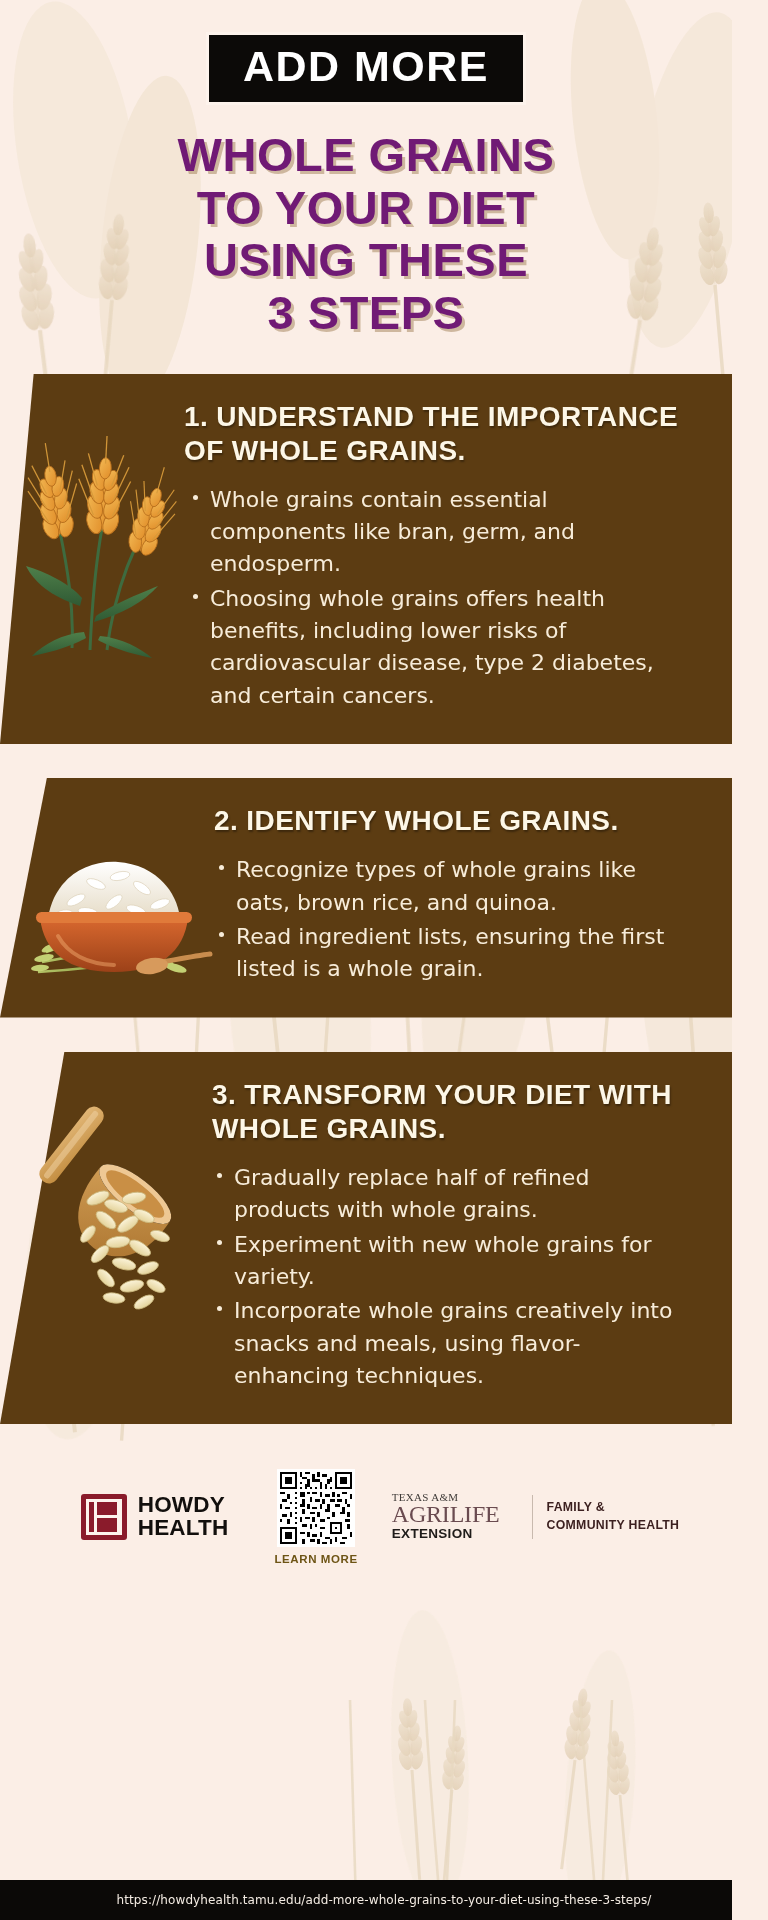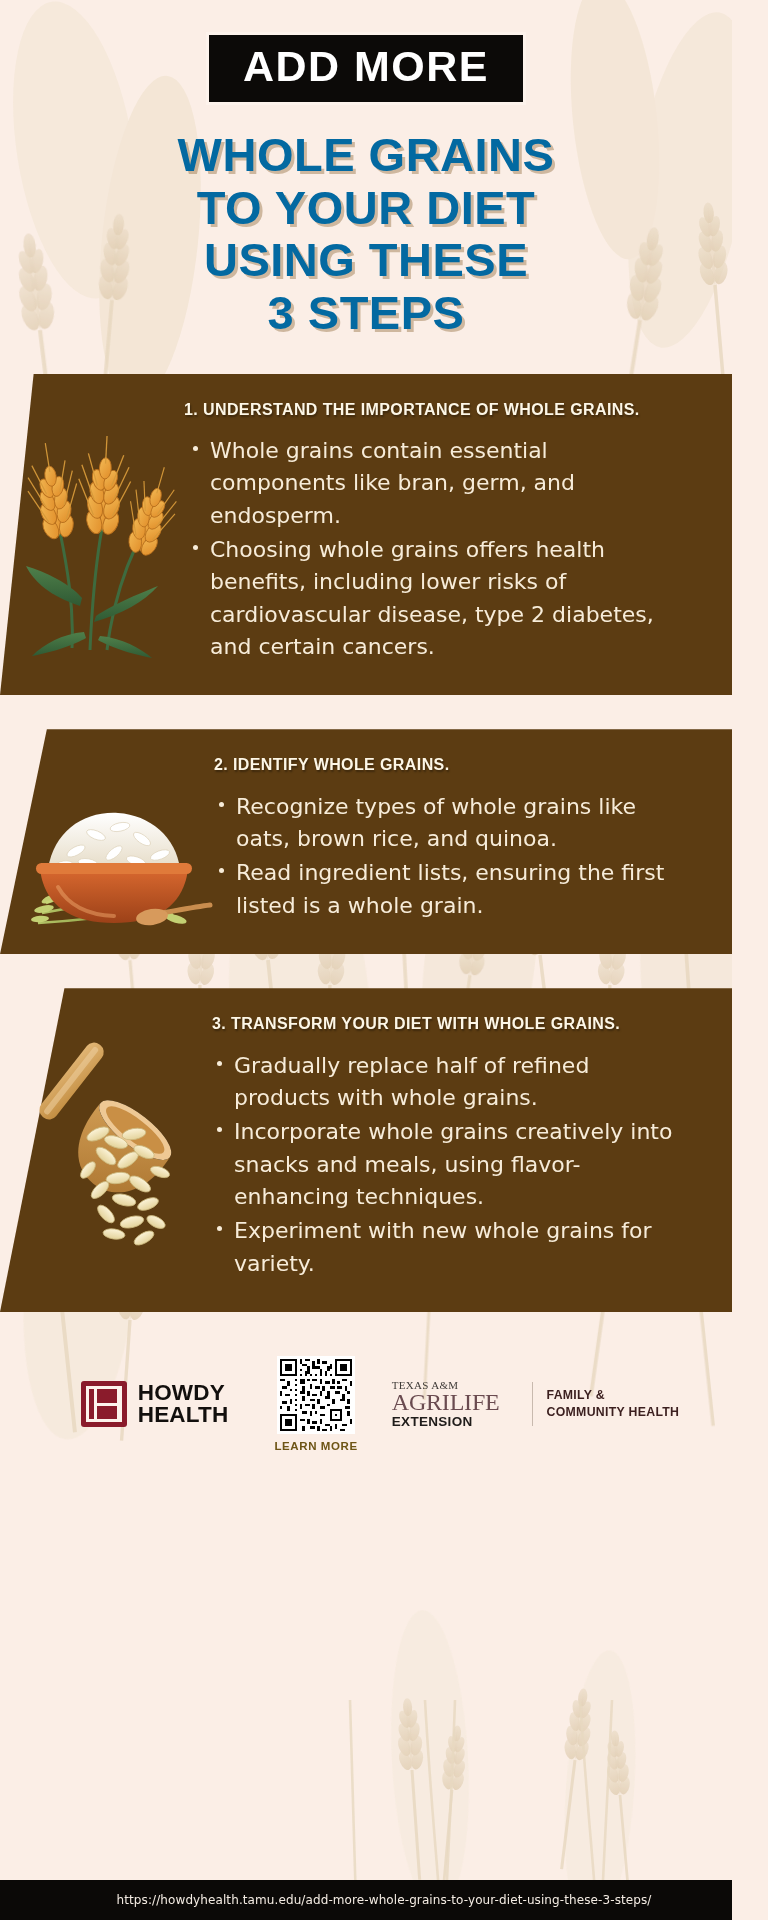--- a/index.html
+++ b/index.html
@@ -41,21 +41,21 @@
     color:#ffffff;
     font-size:43px;
     font-weight:bold;
     letter-spacing:1.5px;
     line-height:1;
     font-family:"Liberation Sans", sans-serif;
   }
 
   .main-title {
     margin-top:24px;
-    color:#0369a1;
+    color:#701a75;
     font-size:47px;
     font-weight:bold;
     letter-spacing:.5px;
     line-height:1.12;
     text-shadow:3px 3px 0 rgba(150,115,72,.45);
     padding:0 30px;
   }
   .main-title .tl { display:block; }
 
   
@@ -72,21 +72,21 @@
     padding:26px 24px 30px 0;
     min-height:120px;
   }
   
   .step-1 .step-shape { clip-path:polygon(4.6% 0, 100% 0, 100% 100%, 0% 100%); margin-left:0; }
   .step-2 .step-shape { clip-path:polygon(6.4% 0, 100% 0, 100% 100%, 0% 100%); }
   .step-3 .step-shape { clip-path:polygon(8.8% 0, 100% 0, 100% 100%, 0% 100%); }
 
   .step-inner { padding-left:185px; padding-right:22px; }
   .step-title {
-    font-size:16px;
+    font-size:28px;
     font-weight:bold;
     letter-spacing:.4px;
     line-height:1.22;
     color:#fdf7e7;
     text-shadow:1px 2px 2px rgba(0,0,0,.35);
     margin-bottom:16px;
   }
   .step-1 .step-inner { padding-left:188px; }
   .step-1 .step-title { margin-left:-4px; }
   .step-2 .step-title,
@@ -435,22 +435,22 @@
         </svg>
       </div>
     </section>
 
     <section class="step step-3">
       <div class="step-shape">
         <div class="step-inner">
           <div class="step-title">3. TRANSFORM YOUR DIET WITH WHOLE GRAINS.</div>
           <ul class="bullets">
             <li>Gradually replace half of refined products with whole grains.</li>
+            <li>Experiment with new whole grains for variety.</li>
             <li>Incorporate whole grains creatively into snacks and meals, using flavor-enhancing techniques.</li>
-            <li>Experiment with new whole grains for variety.</li>
           </ul>
         </div>
       </div>
 
       <div class="step-art art3">
         <svg viewBox="0 0 215 215" width="215" height="215">
           <defs>
             <linearGradient id="woodG" x1="0" y1="0" x2="1" y2="1">
               <stop offset="0%" stop-color="#e3b878"></stop>
                 <stop offset="100%" stop-color="#c28c3f"></stop>

